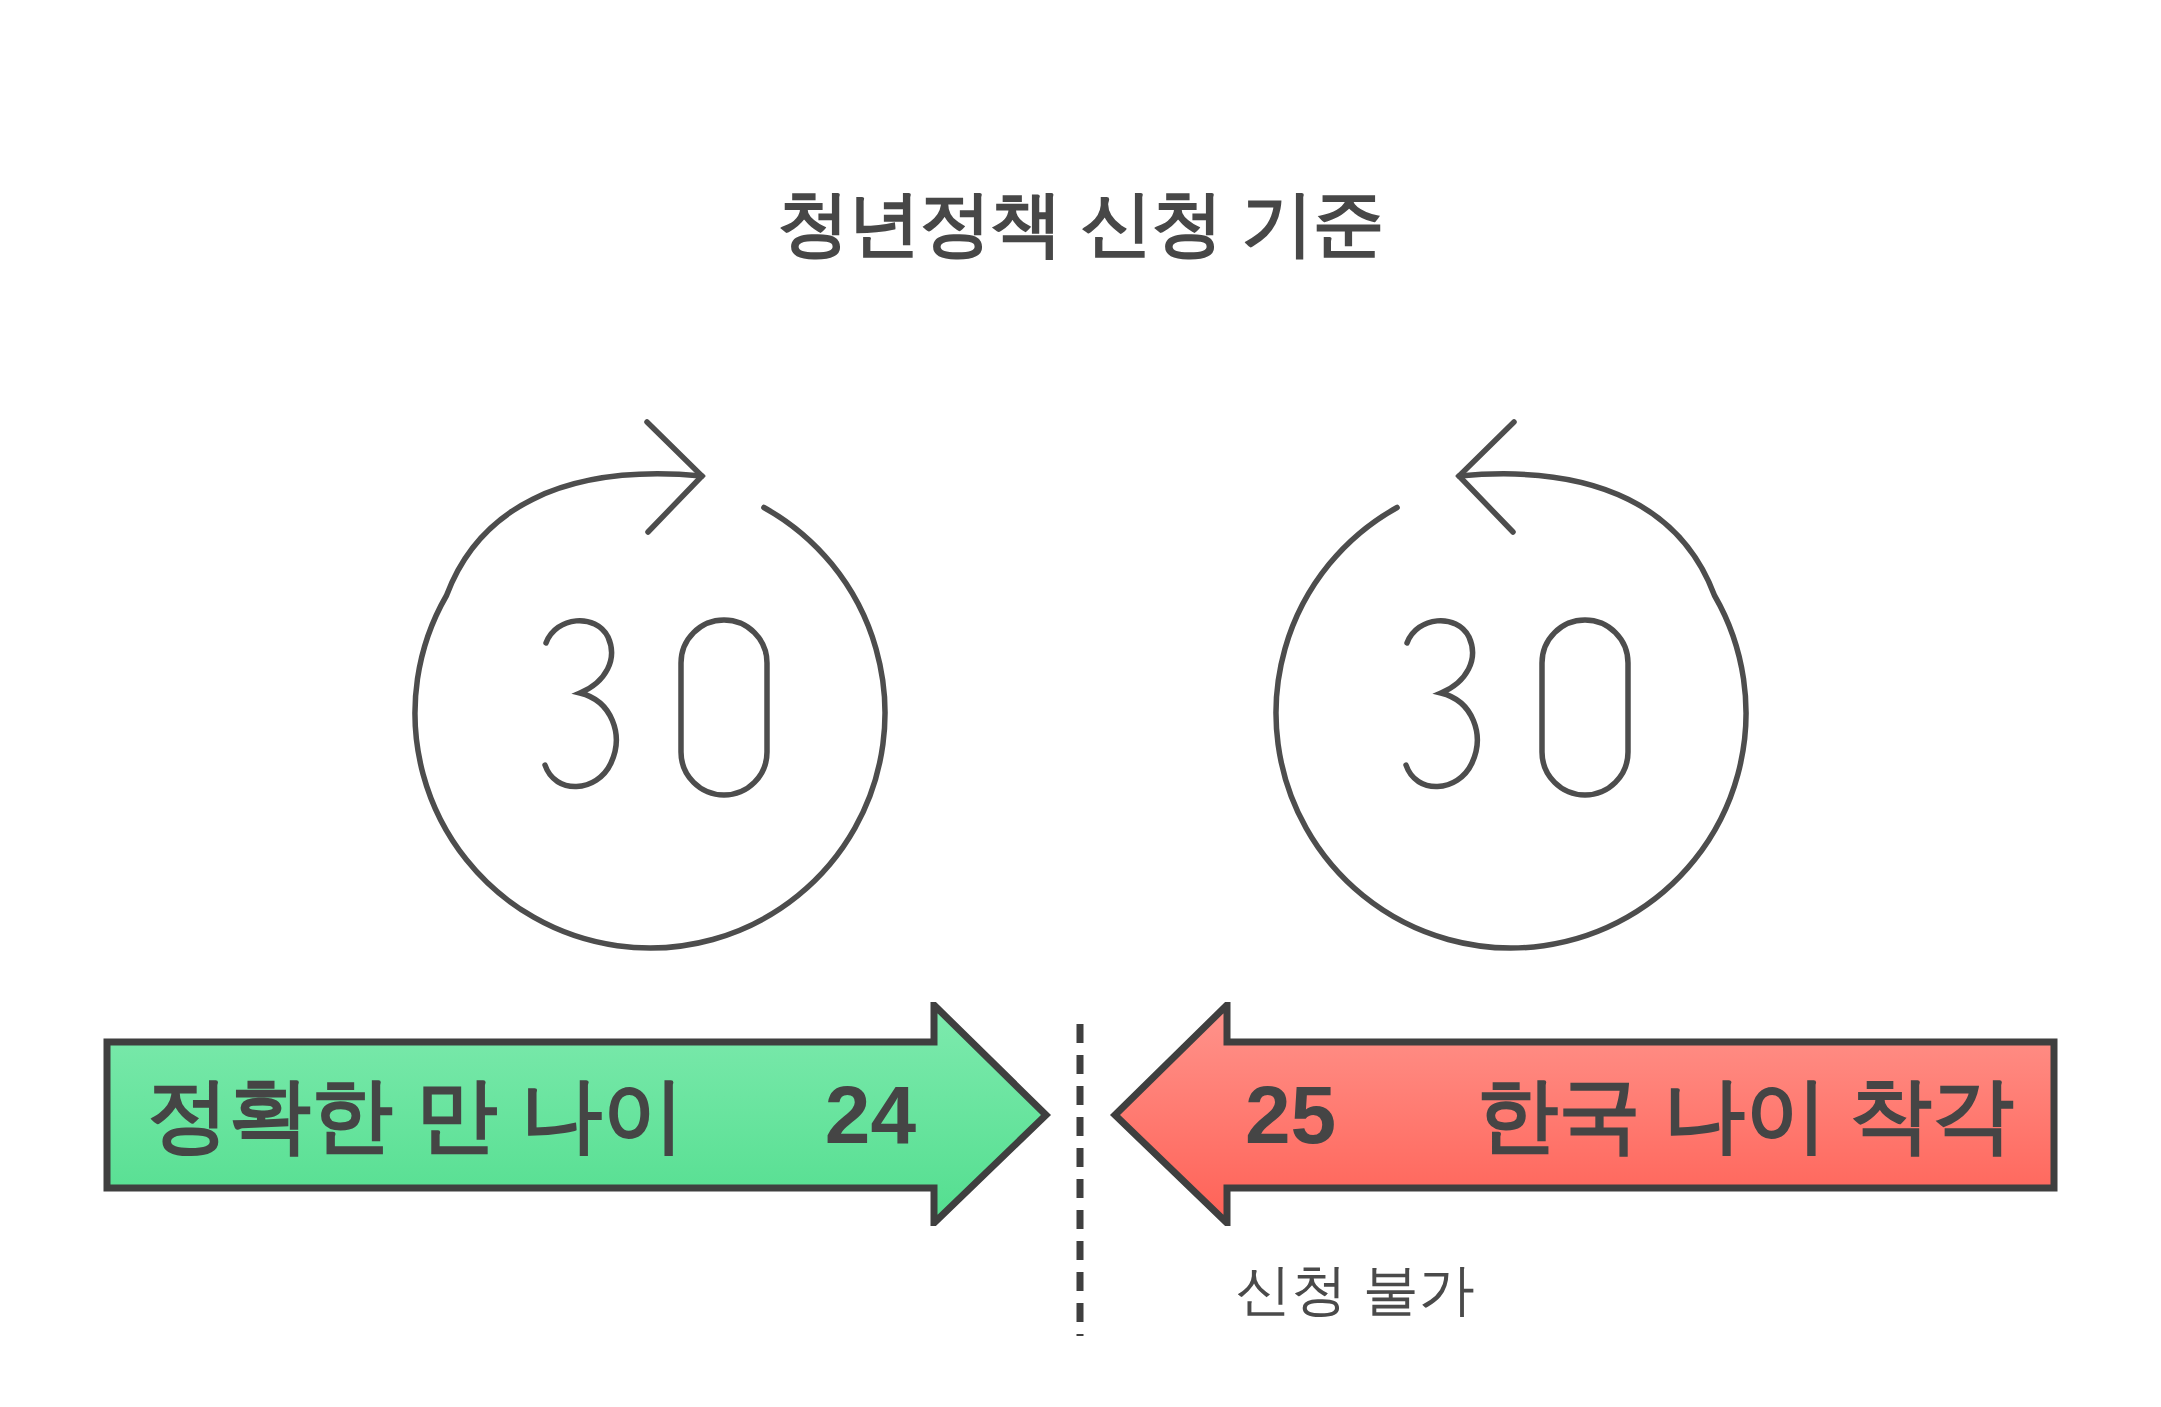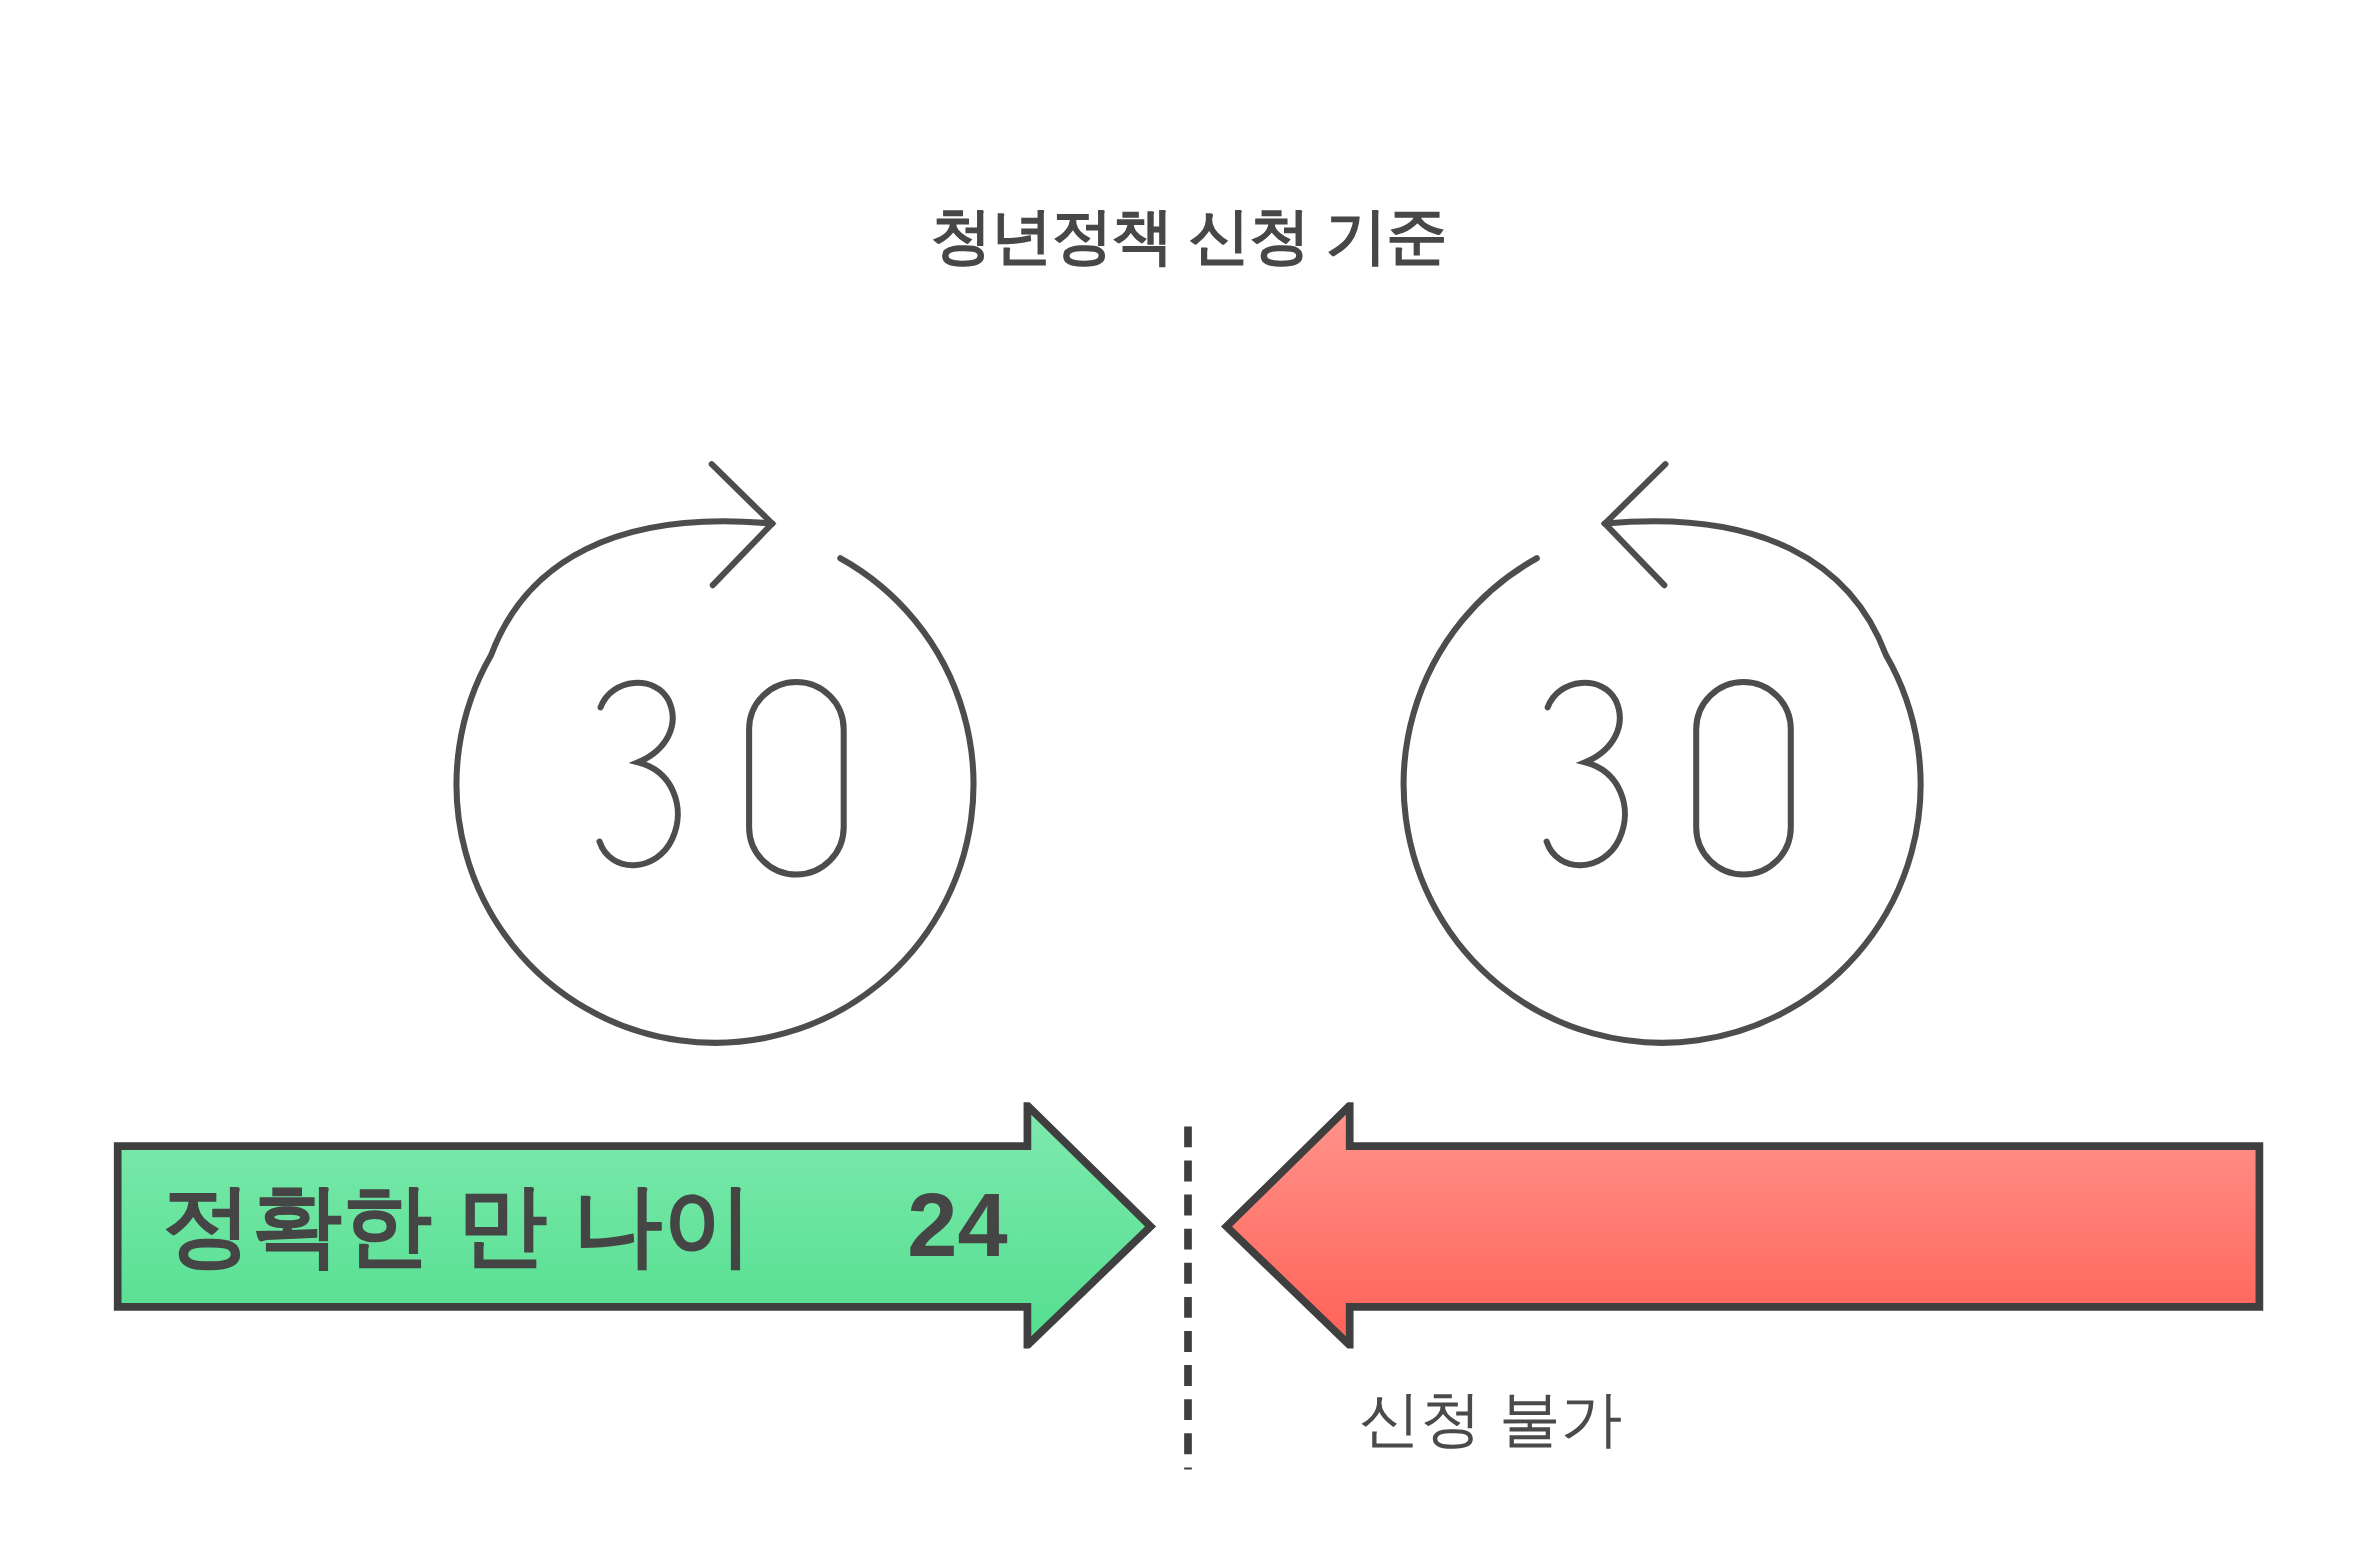--- a/index.html
+++ b/index.html
@@ -12,21 +12,21 @@
     font-family: "Liberation Sans", "DejaVu Sans", sans-serif;
     color: #4a4a4a;
   }
   .title {
     position: absolute;
     left: 0;
     top: 186px;
     width: 100%;
     margin: 0;
     text-align: center;
-    font-size: 56px;
+    font-size: 72px;
     line-height: 1.05;
     font-weight: 800;
     letter-spacing: -1px;
     color: #474747;
   }
   .icon {
     position: absolute;
     width: 520px;
     height: 560px;
   }
@@ -135,20 +135,24 @@
 
   <svg class="arrow-svg arrow-red" viewBox="0 0 965 224">
     <defs>
       <linearGradient id="gradRed" x1="0" y1="0" x2="0" y2="1">
         <stop offset="0" stop-color="#ff948c"></stop>
         <stop offset="1" stop-color="#ff6156"></stop>
       </linearGradient>
     </defs>
     <path d="M948 40 H121 V3 L9 113 L121 221 V186 H948 Z" fill="url(#gradRed)" stroke="#3f3f3f" stroke-width="7" stroke-linejoin="miter"></path>
   </svg>
+  <div class="arrow-text arrow-text-red">
+    <span>25</span>
+    <span>한국 나이 착각</span>
+  </div>
 
   <svg class="divider" viewBox="0 0 16 316">
     <line x1="8" y1="2" x2="8" y2="314" stroke="#3f3f3f" stroke-width="7" stroke-dasharray="19 12"></line>
   </svg>
 
   <div class="status status-right">신청 불가</div>
 
 </div>
 
 </body></html>

